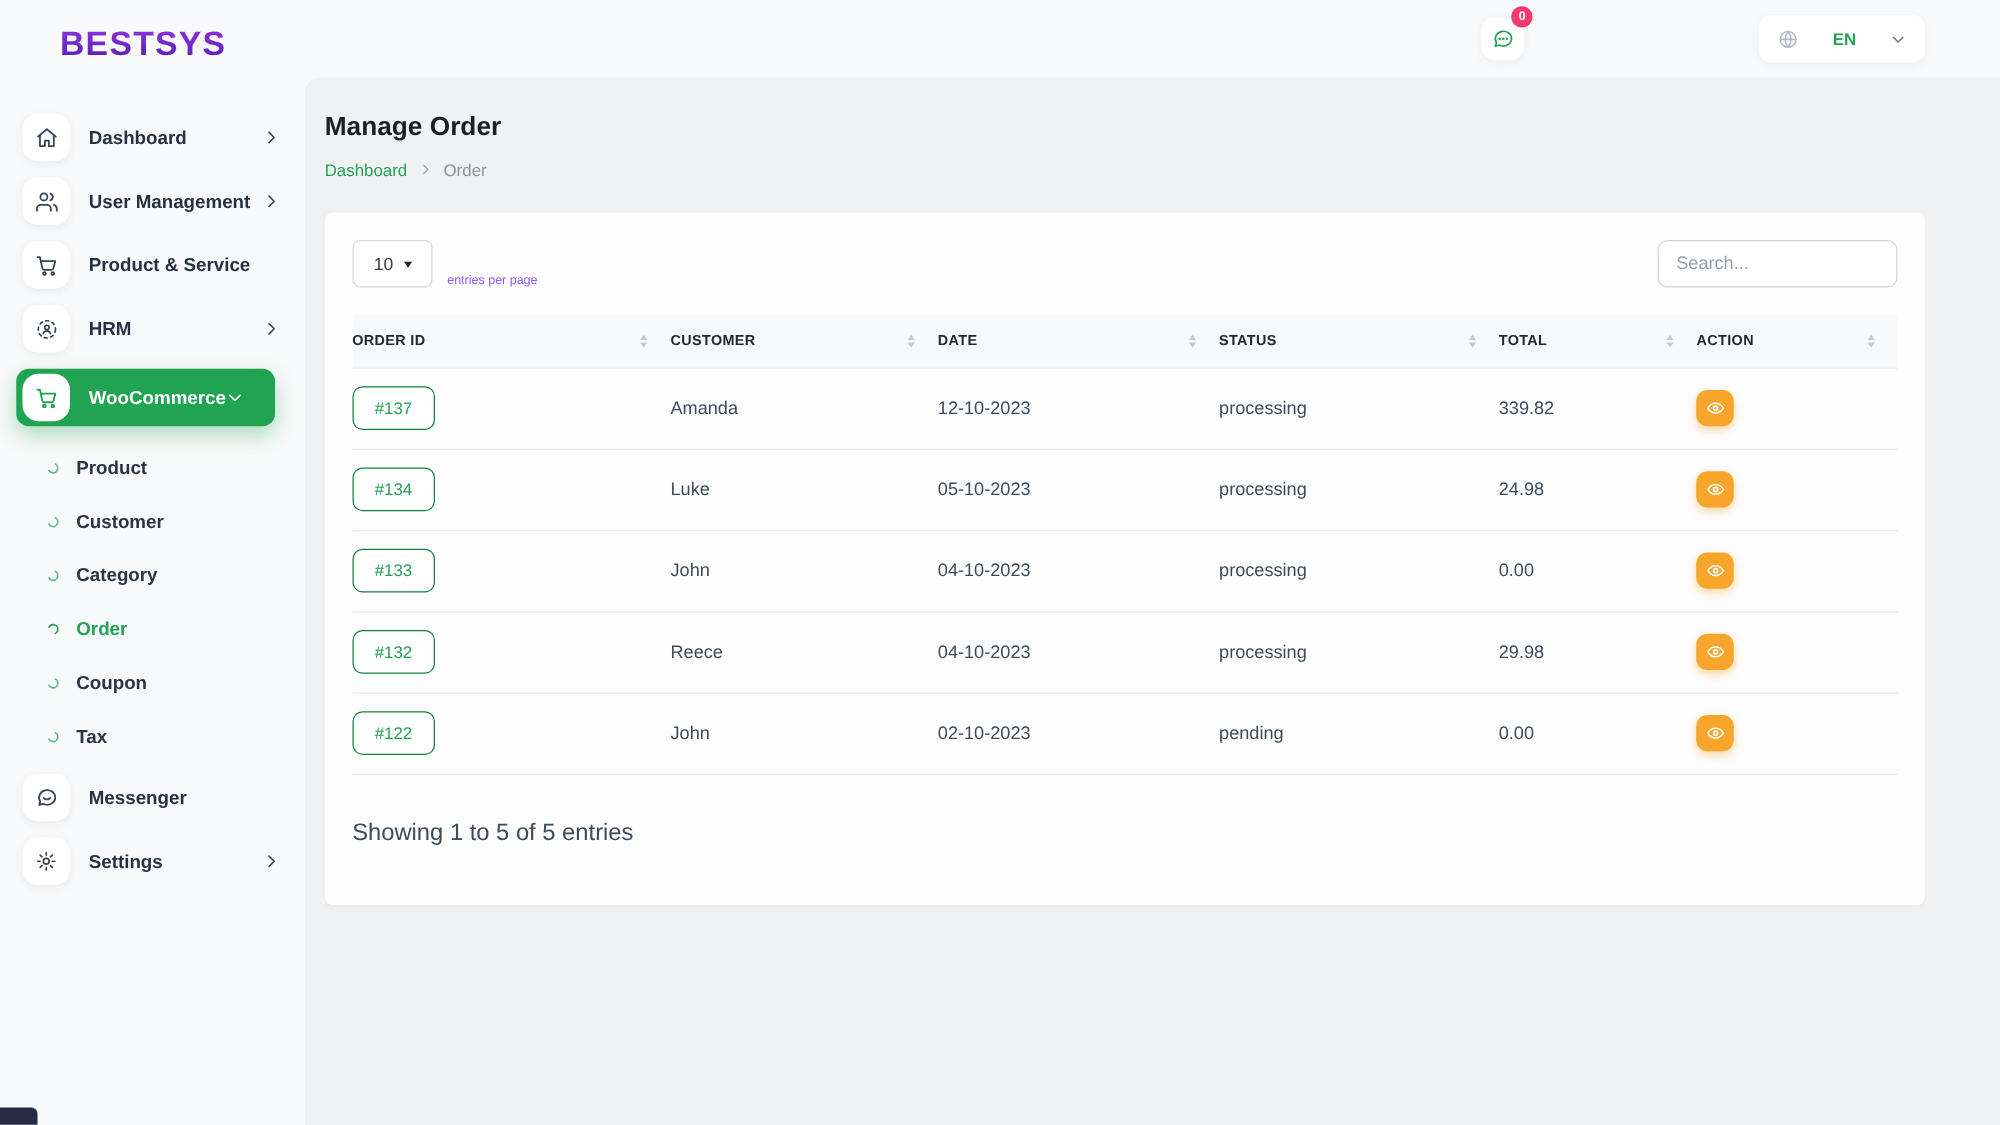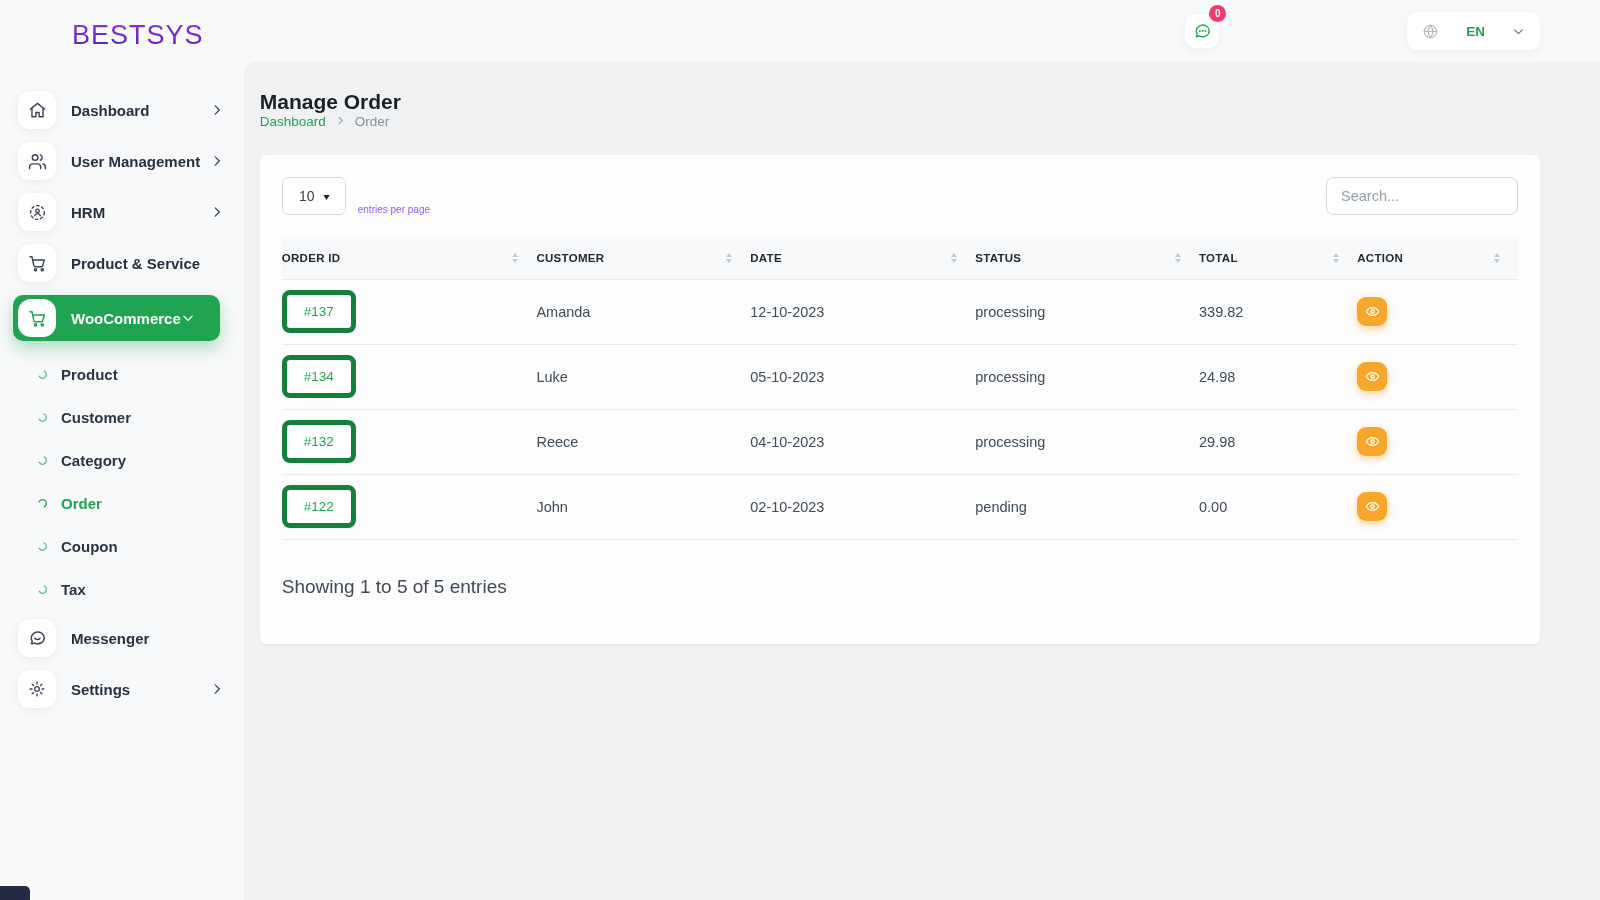--- a/index.html
+++ b/index.html
@@ -3,21 +3,21 @@
 <meta charset="utf-8">
 <style>
   * { box-sizing: border-box; margin: 0; padding: 0; }
   html,body { width:1600px; height:900px; overflow:hidden; }
   body { font-family:"Liberation Sans", sans-serif; background:#f8f9fa; color:#273142; }
 
   .layout { display:flex; width:1600px; height:900px; }
 
   
   .sidebar { flex:0 0 240px; background:#f8f9fa; padding-top:16px; position:relative; }
-  .logo { font-size:27px; font-weight:400; letter-spacing:1px; margin:4px 0 40px 72px;
+  .logo { font-size:27px; font-weight:700; letter-spacing:1px; margin:4px 0 40px 48px;
           background:linear-gradient(180deg,#8b31dd 10%,#5b21b6 85%);
           -webkit-background-clip:text; background-clip:text; color:transparent; }
   .nav-item { display:flex; align-items:center; height:38px; margin:0 20px 13px 18px; cursor:pointer; }
   .icon-box { width:38px; height:38px; flex:0 0 38px; background:#ffffff; border-radius:12px;
               display:flex; align-items:center; justify-content:center; color:#3b4455;
               box-shadow:0 2px 8px rgba(25,39,57,.07); }
   .nav-label { margin-left:15px; font-size:15px; font-weight:700; color:#273142; flex:1; }
   .nav-chevron { color:#3b4455; display:flex; }
   .nav-item.active { background:#21a452; border-radius:10px; height:46px;
                      margin:2px 24px 12px 13px; padding-left:5px; padding-right:25px;
@@ -49,21 +49,21 @@
                 padding:0 4px; }
   .lang-btn { display:flex; align-items:center; gap:27px; background:#ffffff; border:none;
               height:38px; padding:0 15px; border-radius:10px; cursor:pointer;
               box-shadow:0 2px 8px rgba(25,39,57,.05); }
   .lang-globe { color:#b3bac1; display:flex; }
   .lang-code { color:#21a452; font-size:13.5px; font-weight:700; }
   .lang-caret { color:#6a7380; display:flex; }
 
   .content { flex:1; background:#f0f1f2; border-top-left-radius:12px;
              padding:28px 60px 0 16px; overflow:hidden; }
-  .page-title { font-size:21px; font-weight:700; color:#1b2026; margin-bottom:0; }
+  .page-title { font-size:21px; font-weight:700; color:#1b2026; margin-bottom:15px; }
   .breadcrumb { display:flex; align-items:center; gap:9px; font-size:13.5px; margin-bottom:26px; }
   .breadcrumb .bc-link { color:#21a452; cursor:pointer; }
   .breadcrumb .bc-sep { color:#9aa2ab; font-size:12px; }
   .breadcrumb .bc-current { color:#8a929b; }
 
   .card { background:#fdfdfe; border-radius:6px; padding:22px 22px 46px 22px;
           box-shadow:0 1px 3px rgba(25,39,57,.04); }
   .controls { display:flex; align-items:center; justify-content:space-between; margin-bottom:22px; }
   .controls-left { display:flex; align-items:flex-end; }
   .page-size { width:64px; height:38px; background:#fff; border:1px solid #d3d9de;
@@ -82,21 +82,21 @@
              padding-right:34px; text-transform:uppercase; cursor:pointer; }
   .sort { position:absolute; right:18px; top:50%; transform:translateY(-50%);
           display:flex; flex-direction:column; gap:2px; }
   .sort i { display:block; width:0; height:0; border-left:3.5px solid transparent;
             border-right:3.5px solid transparent; }
   .sort .up { border-bottom:4.5px solid #c3c9cf; }
   .sort .down { border-top:4.5px solid #c3c9cf; }
 
   tbody td { height:65px; border-top:1px solid #e8eaed; font-size:14.5px; color:#3f4b57; }
   tbody tr:last-child td { border-bottom:1px solid #e8eaed; }
-  .order-badge { display:inline-block; padding:9px 17px; border:5px solid #15803d;
+  .order-badge { display:inline-block; padding:9px 17px; border:1px solid #15803d;
                  border-radius:8px; color:#21a352; font-size:13.5px; background:#fff;
                  cursor:pointer; }
   .eye-btn { width:30px; height:29px; border:none; border-radius:9px; background:#f7a62b;
              display:flex; align-items:center; justify-content:center; cursor:pointer;
              box-shadow:0 3px 8px rgba(247,166,43,.45); color:#ffffff; }
   .table-summary { margin-top:36px; font-size:19px; color:#3f4b57; }
 </style>
 </head>
 <body>
 
@@ -132,43 +132,43 @@
       <span class="nav-label">User Management</span>
       <span class="nav-chevron">
         <svg width="14" height="14" viewBox="0 0 24 24" fill="none" stroke="currentColor" stroke-width="2.2" stroke-linecap="round" stroke-linejoin="round">
             <polyline points="9 5 16 12 9 19"></polyline>
           </svg>
       </span>
     </div>
 
     <div class="nav-item">
       <span class="icon-box">
+        <svg width="19" height="19" viewBox="0 0 24 24" fill="none" stroke="currentColor" stroke-width="1.8" stroke-linecap="round" stroke-linejoin="round">
+            <circle cx="9.5" cy="20" r="1.4"></circle>
+            <circle cx="18" cy="20" r="1.4"></circle>
+            <path d="M2.5 3.5h2.5l2.4 11.3a1.8 1.8 0 0 0 1.8 1.4h7.6a1.8 1.8 0 0 0 1.8-1.4L20.5 7.5H6"></path>
+          </svg>
+      </span>
+      <span class="nav-label">Product &amp; Service</span>
+    </div>
+
+    <div class="nav-item">
+      <span class="icon-box">
         <svg width="19" height="19" viewBox="0 0 24 24" fill="none" stroke="currentColor" stroke-width="1.7" stroke-linecap="round" stroke-linejoin="round">
             <circle cx="12" cy="12" r="8.7" stroke-dasharray="3 3.6"></circle>
             <circle cx="12" cy="10" r="2.2"></circle>
             <path d="M8.4 16.2c.7-1.8 2.1-2.7 3.6-2.7s2.9.9 3.6 2.7"></path>
           </svg>
       </span>
       <span class="nav-label">HRM</span>
       <span class="nav-chevron">
         <svg width="14" height="14" viewBox="0 0 24 24" fill="none" stroke="currentColor" stroke-width="2.2" stroke-linecap="round" stroke-linejoin="round">
             <polyline points="9 5 16 12 9 19"></polyline>
           </svg>
       </span>
-    </div>
-
-    <div class="nav-item">
-      <span class="icon-box">
-        <svg width="19" height="19" viewBox="0 0 24 24" fill="none" stroke="currentColor" stroke-width="1.8" stroke-linecap="round" stroke-linejoin="round">
-            <circle cx="9.5" cy="20" r="1.4"></circle>
-            <circle cx="18" cy="20" r="1.4"></circle>
-            <path d="M2.5 3.5h2.5l2.4 11.3a1.8 1.8 0 0 0 1.8 1.4h7.6a1.8 1.8 0 0 0 1.8-1.4L20.5 7.5H6"></path>
-          </svg>
-      </span>
-      <span class="nav-label">Product &amp; Service</span>
     </div>
 
     <div class="nav-item active">
       <span class="icon-box">
         <svg width="19" height="19" viewBox="0 0 24 24" fill="none" stroke="currentColor" stroke-width="1.9" stroke-linecap="round" stroke-linejoin="round">
             <circle cx="9.5" cy="20" r="1.4"></circle>
             <circle cx="18" cy="20" r="1.4"></circle>
             <path d="M2.5 3.5h2.5l2.4 11.3a1.8 1.8 0 0 0 1.8 1.4h7.6a1.8 1.8 0 0 0 1.8-1.4L20.5 7.5H6"></path>
           </svg>
       </span>
@@ -363,20 +363,35 @@
     <td>
       <button class="eye-btn">
         <svg width="15" height="15" viewBox="0 0 24 24" fill="none" stroke="currentColor" stroke-width="2" stroke-linecap="round" stroke-linejoin="round">
                       <path d="M2 12s3.8-6.2 10-6.2S22 12 22 12s-3.8 6.2-10 6.2S2 12 2 12z"></path>
                       <circle cx="12" cy="12" r="2.6"></circle>
                     </svg>
       </button>
     </td>
   </tr>
 
+  <tr>
+    <td><span class="order-badge">#133</span></td>
+    <td>John</td>
+    <td>04-10-2023</td>
+    <td>processing</td>
+    <td>0.00</td>
+    <td>
+      <button class="eye-btn">
+        <svg width="15" height="15" viewBox="0 0 24 24" fill="none" stroke="currentColor" stroke-width="2" stroke-linecap="round" stroke-linejoin="round">
+                      <path d="M2 12s3.8-6.2 10-6.2S22 12 22 12s-3.8 6.2-10 6.2S2 12 2 12z"></path>
+                      <circle cx="12" cy="12" r="2.6"></circle>
+                    </svg>
+      </button>
+    </td>
+  </tr>
 
   <tr>
     <td><span class="order-badge">#132</span></td>
     <td>Reece</td>
     <td>04-10-2023</td>
     <td>processing</td>
     <td>29.98</td>
     <td>
       <button class="eye-btn">
         <svg width="15" height="15" viewBox="0 0 24 24" fill="none" stroke="currentColor" stroke-width="2" stroke-linecap="round" stroke-linejoin="round">

